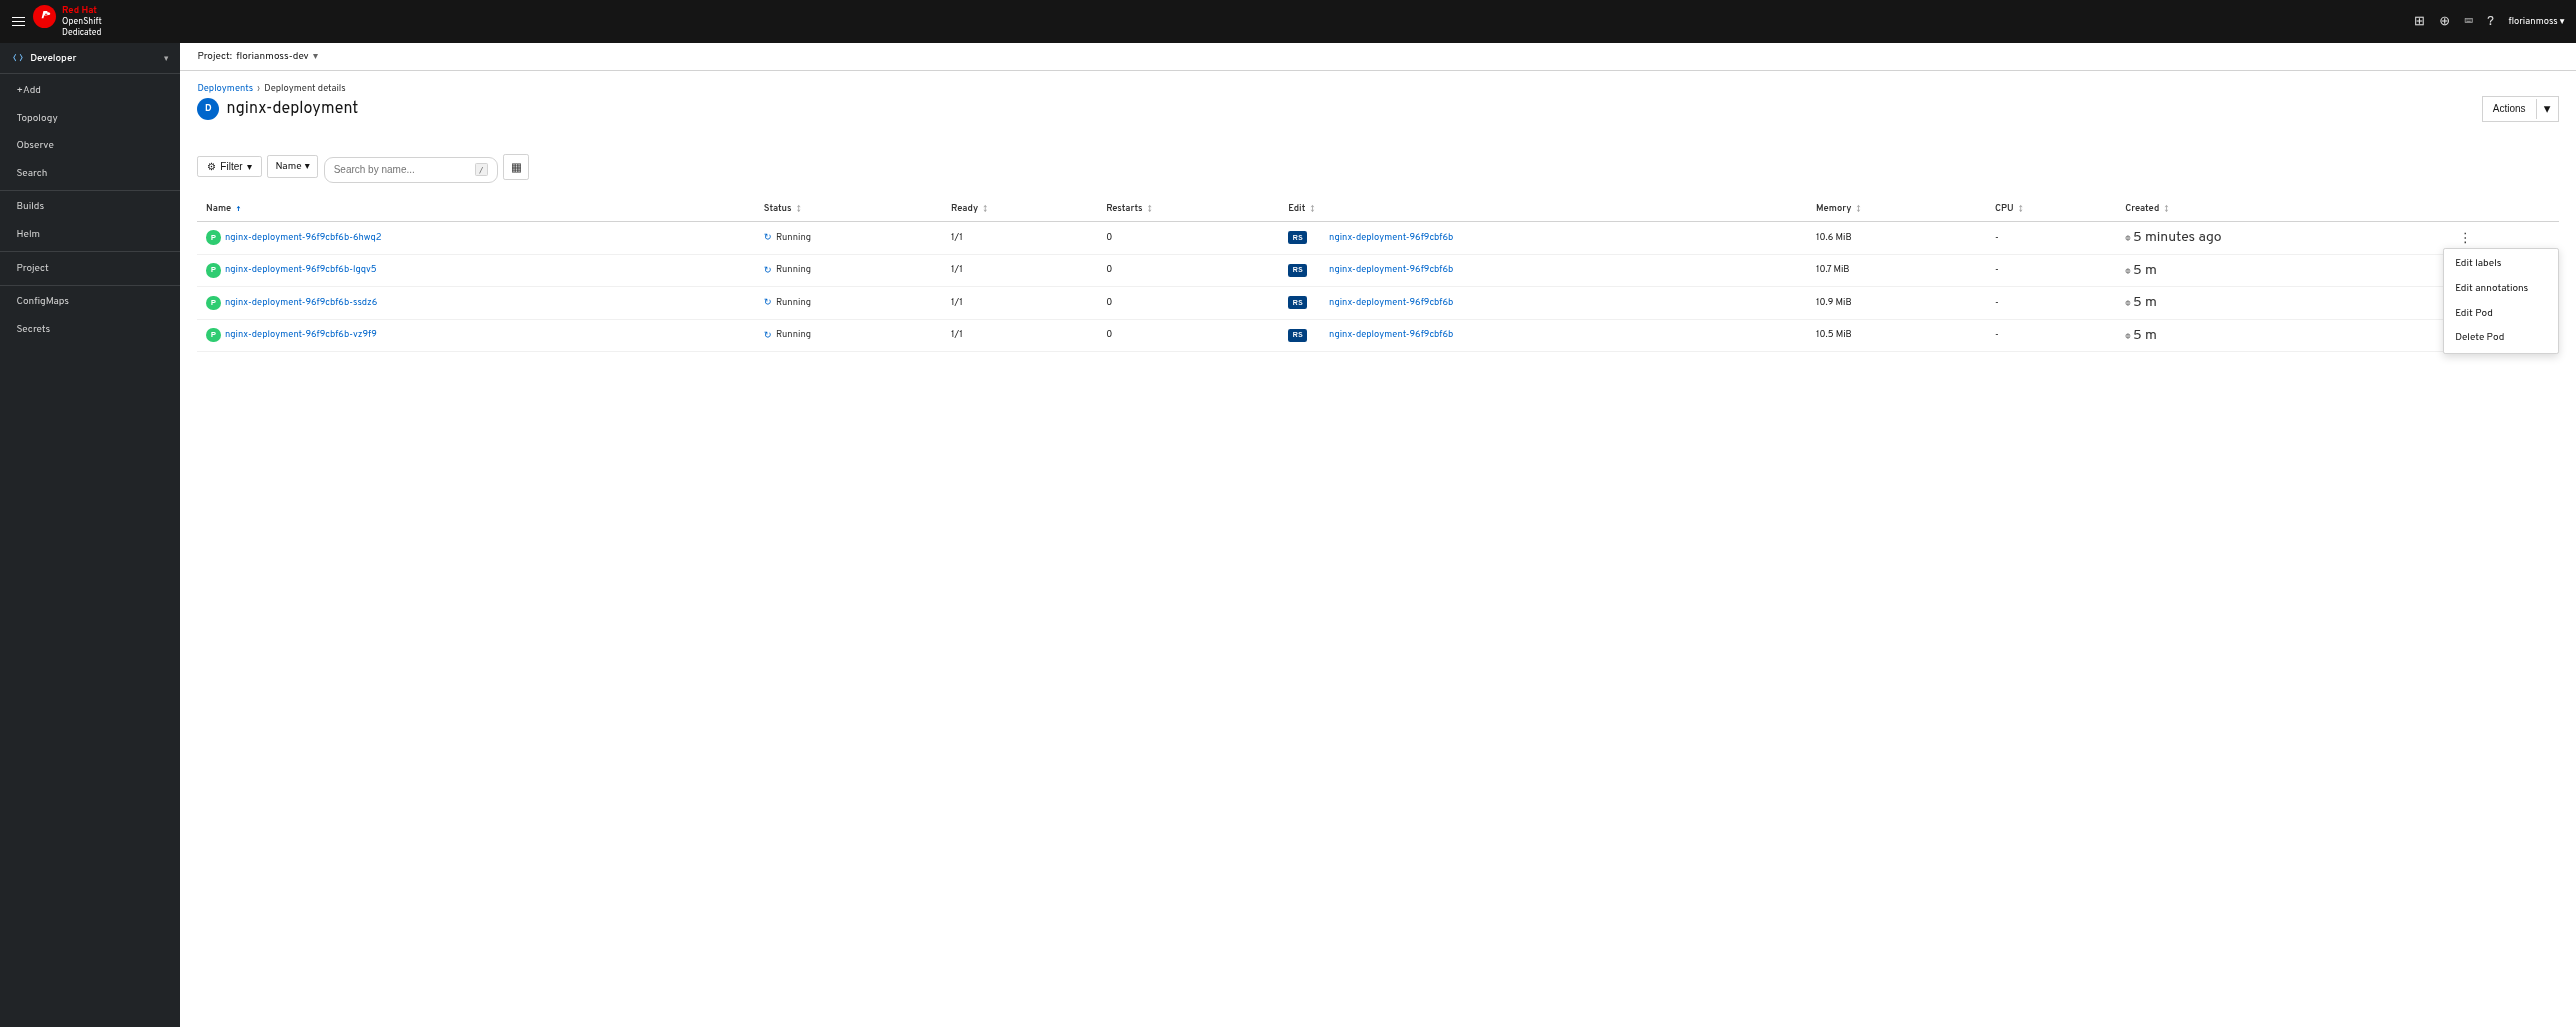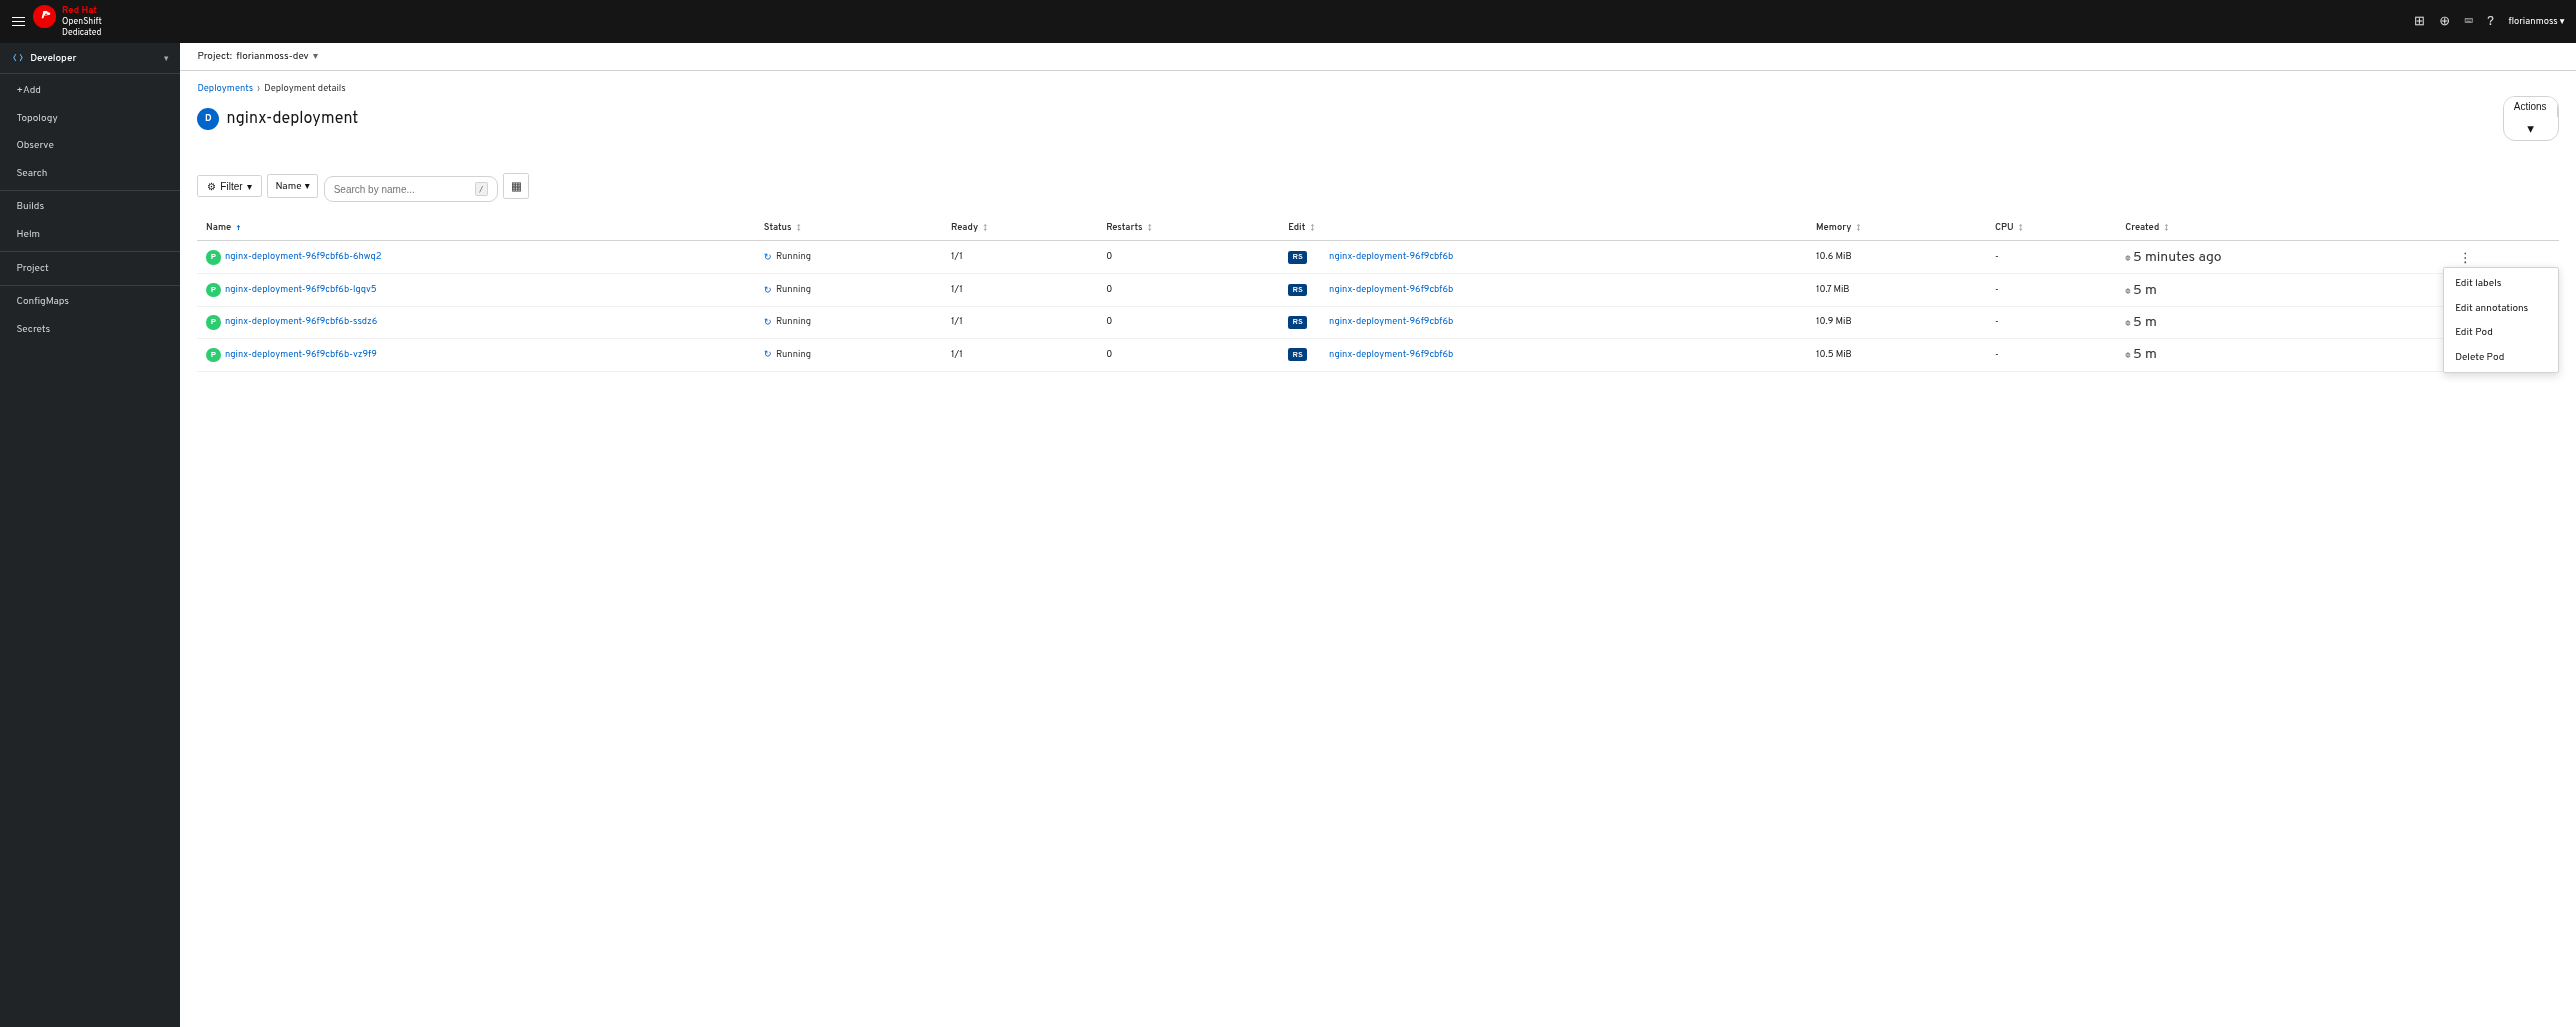--- a/index.html
+++ b/index.html
@@ -126,23 +126,22 @@
       display: flex; align-items: center; justify-content: center;
       color: #fff; font-size: 9.4px; font-weight: bold;
     }
     .page-title { font-size: 16px; font-weight: 400; color: #151515; }
 
     .actions-btn {
       display: flex;
       align-items: center;
       gap: 0;
       border: 0.7px solid #d2d2d2;
-      border-radius: 12px;
+      border-radius: 0;
       overflow: hidden;
-      flex-direction: column;
     }
     .actions-main {
       padding: 4.3px 10px;
       background: #fff;
       border: none;
       cursor: pointer;
       font-size: 10px;
       color: #151515;
       border-right: 0.7px solid #d2d2d2;
     }

